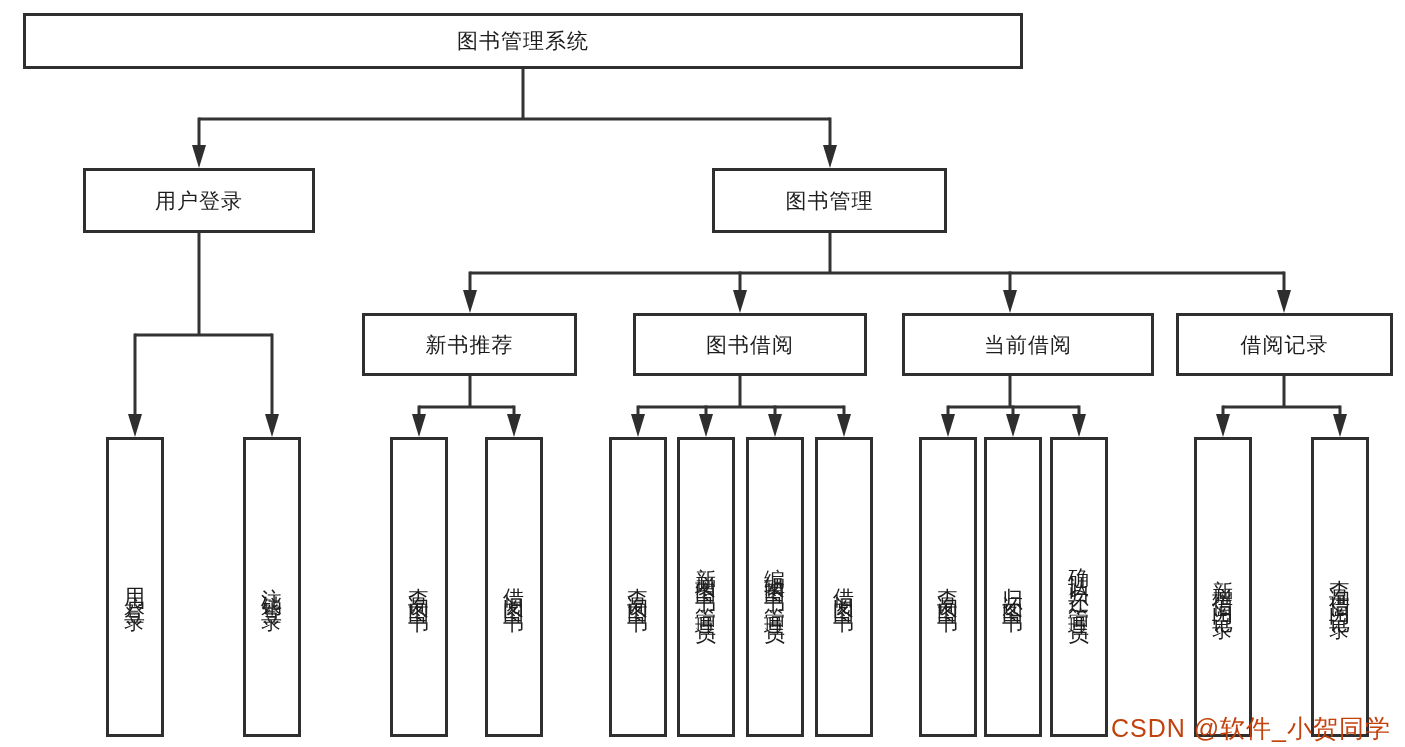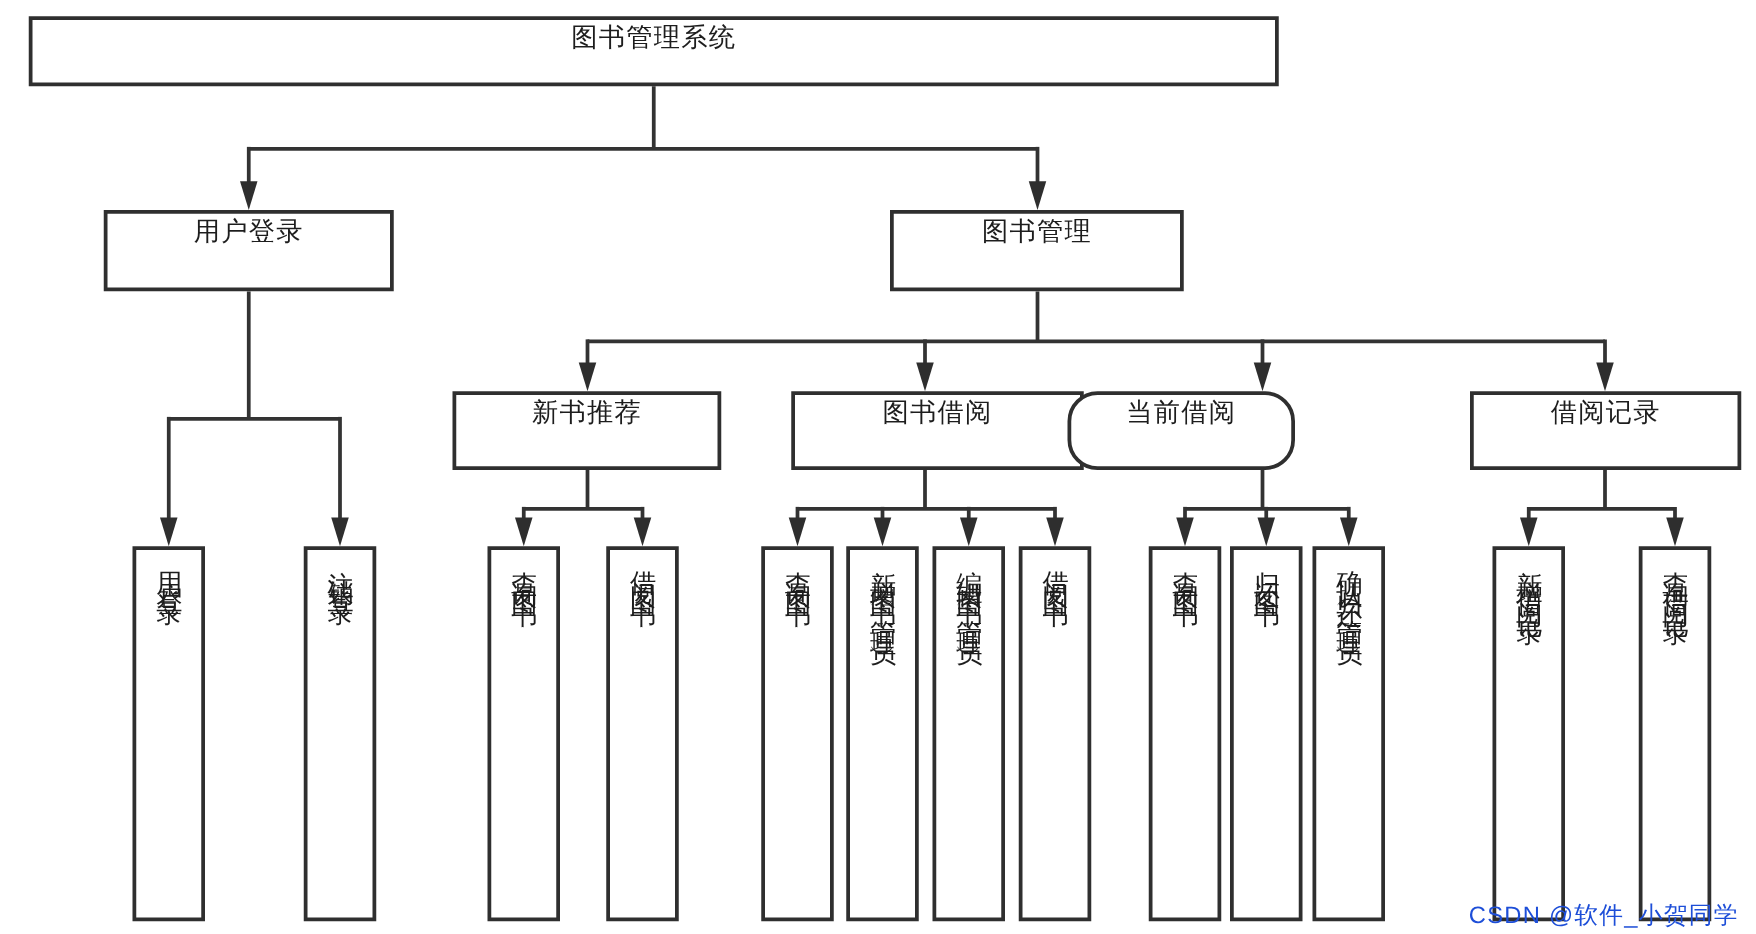--- a/index.html
+++ b/index.html
@@ -20,39 +20,40 @@
     left: 0;
     top: 0;
     z-index: 0;
   }
   .box {
     position: absolute;
     box-sizing: border-box;
     border: 3px solid #2f2f2f;
     background: #ffffff;
     display: flex;
+    align-items: center;
     justify-content: center;
     color: #1d1d1d;
     font-size: 21px;
     z-index: 1;
     letter-spacing: 1px;
   }
   .vbox span {
     writing-mode: vertical-rl;
     text-orientation: mixed;
     letter-spacing: 8px;
     line-height: 1;
     white-space: nowrap;
   }
   .watermark {
     position: absolute;
     right: 14px;
     bottom: 2px;
-    font-size: 19px;
-    color: #1d4ed8;
+    font-size: 25px;
+    color: #c2410c;
     letter-spacing: 1px;
     z-index: 2;
   }
 </style>
 </head>
 <body>
 
 <div class="canvas">
 
   <svg class="connector-layer" width="1405" height="747" viewBox="0 0 1405 747">
@@ -131,21 +132,21 @@
   <div class="box" style="left:362px; top:313px; width:215px; height:63px;">
     <span>新书推荐</span>
   </div>
 
   <div class="box" style="left:712px; top:168px; width:235px; height:65px;">
     <span>图书管理</span>
   </div>
   <div class="box" style="left:633px; top:313px; width:234px; height:63px;">
     <span>图书借阅</span>
   </div>
-  <div class="box" style="left:854px; top:313px; width:182px; height:63px;border-radius:24px;">
+  <div class="box" style="left:902px; top:313px; width:252px; height:63px;">
     <span>当前借阅</span>
   </div>
   <div class="box" style="left:1176px; top:313px; width:217px; height:63px;">
     <span>借阅记录</span>
   </div>
 
   <div class="box vbox" style="left:106px; top:437px; width:58px; height:300px;">
     <span>用户登录</span>
   </div>
   <div class="box vbox" style="left:243px; top:437px; width:58px; height:300px;">

